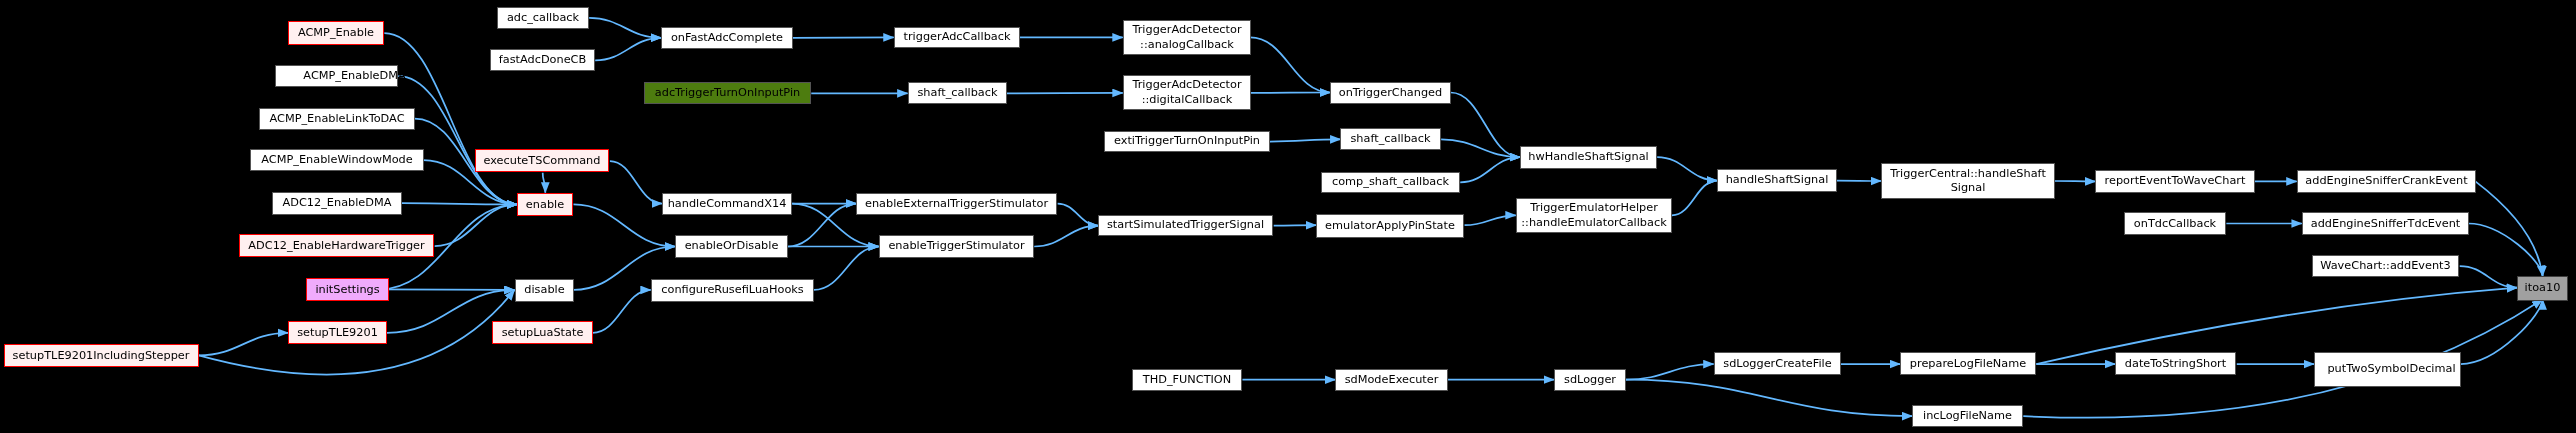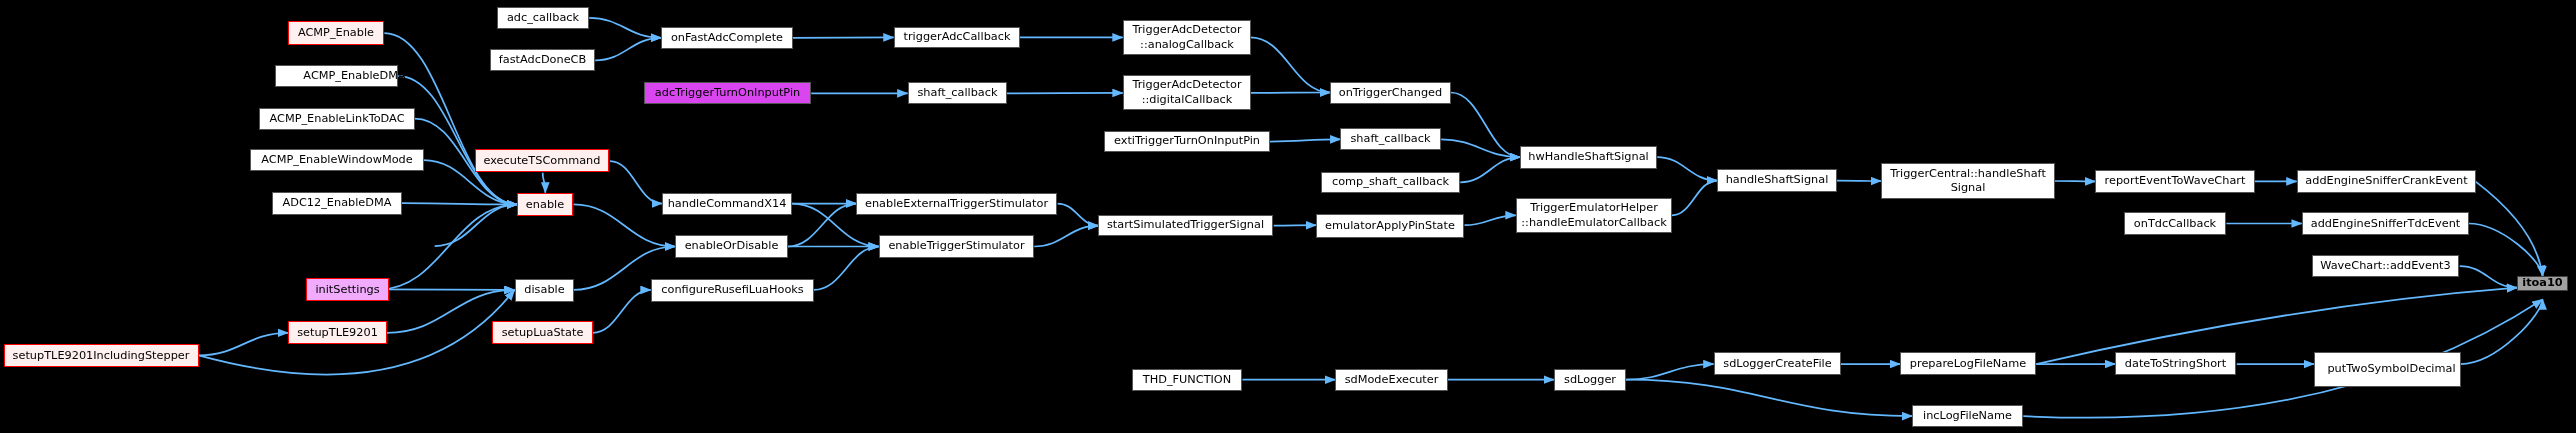--- a/index.html
+++ b/index.html
@@ -85,31 +85,32 @@
       <path d="M1874,437.5 C1919.45,437.5 1929.55,419.5 1975,419.5" class="edge" stroke="#63b8ff" marker-end="url(#arrow)"></path>
       <path d="M1874,437.5 C2022.5,437.5 2055.5,479.5 2204,479.5" class="edge" stroke="#63b8ff" marker-end="url(#arrow)"></path>
       <path d="M2121,419.5 C2152.05,419.5 2158.95,419.5 2190,419.5" class="edge" stroke="#63b8ff" marker-end="url(#arrow)"></path>
     </svg>
   <div id="node-layer">
       <div class="node" style="left: 288px; top: 21px; width: 96px; height: 24px; background: rgb(255, 240, 240); border: 1.7px solid rgb(255, 0, 0);">ACMP_Enable</div>
       <div class="node" style="left: 275px; top: 65px; width: 123px; height: 22px; background: rgb(255, 255, 255); border: 1.7px solid rgb(84, 84, 84); padding-left: 36px;">ACMP_EnableDMA</div>
       <div class="node" style="left: 259px; top: 108px; width: 156px; height: 22px; background: rgb(255, 255, 255); border: 1.7px solid rgb(84, 84, 84);">ACMP_EnableLinkToDAC</div>
       <div class="node" style="left: 250px; top: 149px; width: 174px; height: 22px; background: rgb(255, 255, 255); border: 1.7px solid rgb(84, 84, 84);">ACMP_EnableWindowMode</div>
       <div class="node" style="left: 272px; top: 192px; width: 130px; height: 22.6px; background: rgb(255, 255, 255); border: 1.7px solid rgb(84, 84, 84);">ADC12_EnableDMA</div>
+      <div class="node" style="left: 239px; top: 234px; width: 195px; height: 23.4px; background: rgb(255, 240, 240); border: 1.7px solid rgb(255, 0, 0);">ADC12_EnableHardwareTrigger</div>
       <div class="node" style="left: 306px; top: 278px; width: 83px; height: 23.4px; background: #f0abfc; border: 1.7px solid rgb(255, 0, 0);">initSettings</div>
       <div class="node" style="left: 288px; top: 321px; width: 99px; height: 23.4px; background: rgb(255, 240, 240); border: 1.7px solid rgb(255, 0, 0);">setupTLE9201</div>
       <div class="node" style="left: 3.5px; top: 344px; width: 195px; height: 23.4px; background: rgb(255, 240, 240); border: 1.7px solid rgb(255, 0, 0);">setupTLE9201IncludingStepper</div>
       <div class="node" style="left: 497px; top: 7px; width: 92px; height: 22px; background: rgb(255, 255, 255); border: 1.7px solid rgb(84, 84, 84);">adc_callback</div>
       <div class="node" style="left: 490px; top: 49px; width: 105px; height: 22px; background: rgb(255, 255, 255); border: 1.7px solid rgb(84, 84, 84);">fastAdcDoneCB</div>
       <div class="node" style="left: 475px; top: 149px; width: 134px; height: 23.4px; background: rgb(255, 240, 240); border: 1.7px solid rgb(255, 0, 0);">executeTSCommand</div>
       <div class="node" style="left: 517px; top: 193px; width: 56px; height: 23.4px; background: rgb(255, 240, 240); border: 1.7px solid rgb(255, 0, 0);">enable</div>
       <div class="node" style="left: 515px; top: 279px; width: 59px; height: 22.6px; background: rgb(255, 255, 255); border: 1.7px solid rgb(84, 84, 84);">disable</div>
       <div class="node" style="left: 492px; top: 321px; width: 101px; height: 23.4px; background: rgb(255, 240, 240); border: 1.7px solid rgb(255, 0, 0);">setupLuaState</div>
       <div class="node" style="left: 661px; top: 27px; width: 132px; height: 22px; background: rgb(255, 255, 255); border: 1.7px solid rgb(84, 84, 84);">onFastAdcComplete</div>
-      <div class="node" style="left: 644px; top: 82px; width: 167px; height: 22px; background: #d946ef; border: 1.7px solid rgb(84, 84, 84);">adcTriggerTurnOnInputPin</div>
+      <div class="node" style="left: 644px; top: 82px; width: 167px; height: 22px; background: #4d7c0f; border: 1.7px solid rgb(84, 84, 84);">adcTriggerTurnOnInputPin</div>
       <div class="node" style="left: 662px; top: 193px; width: 130px; height: 22px; background: rgb(255, 255, 255); border: 1.7px solid rgb(84, 84, 84);">handleCommandX14</div>
       <div class="node" style="left: 675px; top: 235px; width: 113px; height: 22.6px; background: rgb(255, 255, 255); border: 1.7px solid rgb(84, 84, 84);">enableOrDisable</div>
       <div class="node" style="left: 651px; top: 279px; width: 163px; height: 22.6px; background: rgb(255, 255, 255); border: 1.7px solid rgb(84, 84, 84);">configureRusefiLuaHooks</div>
       <div class="node" style="left: 894px; top: 27px; width: 126px; height: 21px; background: rgb(255, 255, 255); border: 1.7px solid rgb(84, 84, 84);">triggerAdcCallback</div>
       <div class="node" style="left: 908px; top: 82px; width: 99px; height: 22px; background: rgb(255, 255, 255); border: 1.7px solid rgb(84, 84, 84);">shaft_callback</div>
       <div class="node" style="left: 856px; top: 193px; width: 201px; height: 22px; background: rgb(255, 255, 255); border: 1.7px solid rgb(84, 84, 84);">enableExternalTriggerStimulator</div>
       <div class="node" style="left: 879px; top: 235px; width: 155px; height: 22.6px; background: rgb(255, 255, 255); border: 1.7px solid rgb(84, 84, 84);">enableTriggerStimulator</div>
       <div class="node" style="left: 1123px; top: 20px; width: 128px; height: 35px; background: rgb(255, 255, 255); border: 1.7px solid rgb(84, 84, 84);">TriggerAdcDetector
 ::analogCallback</div>
       <div class="node" style="left: 1123px; top: 75px; width: 128px; height: 35px; background: rgb(255, 255, 255); border: 1.7px solid rgb(84, 84, 84);">TriggerAdcDetector
@@ -124,21 +125,21 @@
       <div class="node" style="left: 1516px; top: 198px; width: 156px; height: 35px; background: rgb(255, 255, 255); border: 1.7px solid rgb(84, 84, 84);">TriggerEmulatorHelper
 ::handleEmulatorCallback</div>
       <div class="node" style="left: 1717px; top: 169px; width: 120px; height: 22.6px; background: rgb(255, 255, 255); border: 1.7px solid rgb(84, 84, 84);">handleShaftSignal</div>
       <div class="node" style="left: 1881px; top: 163px; width: 174px; height: 36px; background: rgb(255, 255, 255); border: 1.7px solid rgb(84, 84, 84);">TriggerCentral::handleShaft
 Signal</div>
       <div class="node" style="left: 2095px; top: 170px; width: 160px; height: 22.6px; background: rgb(255, 255, 255); border: 1.7px solid rgb(84, 84, 84);">reportEventToWaveChart</div>
       <div class="node" style="left: 2297px; top: 170px; width: 179px; height: 22.6px; background: rgb(255, 255, 255); border: 1.7px solid rgb(84, 84, 84);">addEngineSnifferCrankEvent</div>
       <div class="node" style="left: 2124px; top: 212px; width: 102px; height: 23.4px; background: rgb(255, 255, 255); border: 1.7px solid rgb(84, 84, 84);">onTdcCallback</div>
       <div class="node" style="left: 2302px; top: 212px; width: 167px; height: 23.4px; background: rgb(255, 255, 255); border: 1.7px solid rgb(84, 84, 84);">addEngineSnifferTdcEvent</div>
       <div class="node" style="left: 2312px; top: 255px; width: 147px; height: 22px; background: rgb(255, 255, 255); border: 1.7px solid rgb(84, 84, 84);">WaveChart::addEvent3</div>
-      <div class="node" style="left: 2517px; top: 276px; width: 51px; height: 15px; background: rgb(160, 160, 160); border: 1.7px solid rgb(63, 63, 63); font-weight: bold;">itoa10</div>
+      <div class="node" style="left: 2517px; top: 276px; width: 51px; height: 25px; background: rgb(160, 160, 160); border: 1.7px solid rgb(63, 63, 63);">itoa10</div>
       <div class="node" style="left: 1132px; top: 369px; width: 110px; height: 22px; background: rgb(255, 255, 255); border: 1.7px solid rgb(84, 84, 84);">THD_FUNCTION</div>
       <div class="node" style="left: 1335px; top: 369px; width: 113px; height: 22px; background: rgb(255, 255, 255); border: 1.7px solid rgb(84, 84, 84);">sdModeExecuter</div>
       <div class="node" style="left: 1554px; top: 369px; width: 72px; height: 22px; background: rgb(255, 255, 255); border: 1.7px solid rgb(84, 84, 84);">sdLogger</div>
       <div class="node" style="left: 1714px; top: 352px; width: 127px; height: 23.4px; background: rgb(255, 255, 255); border: 1.7px solid rgb(84, 84, 84);">sdLoggerCreateFile</div>
       <div class="node" style="left: 1900px; top: 352px; width: 136px; height: 23.4px; background: rgb(255, 255, 255); border: 1.7px solid rgb(84, 84, 84);">prepareLogFileName</div>
       <div class="node" style="left: 2115px; top: 352px; width: 121px; height: 23.4px; background: rgb(255, 255, 255); border: 1.7px solid rgb(84, 84, 84);">dateToStringShort</div>
       <div class="node" style="left: 2314px; top: 352px; width: 147px; height: 35px; background: rgb(255, 255, 255); border: 1.7px solid rgb(84, 84, 84); padding-left: 8px;">putTwoSymbolDecimal</div>
       <div class="node" style="left: 1912px; top: 405px; width: 111px; height: 22px; background: rgb(255, 255, 255); border: 1.7px solid rgb(84, 84, 84);">incLogFileName</div>
     </div>
 </div>

